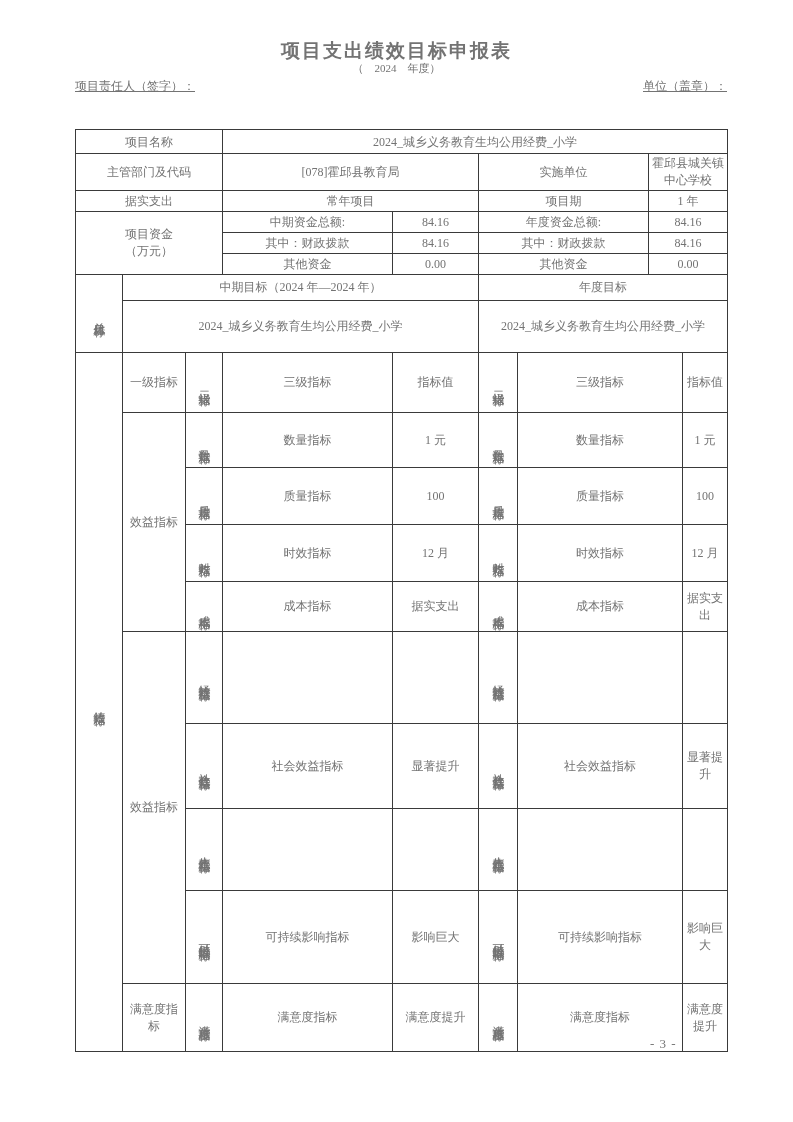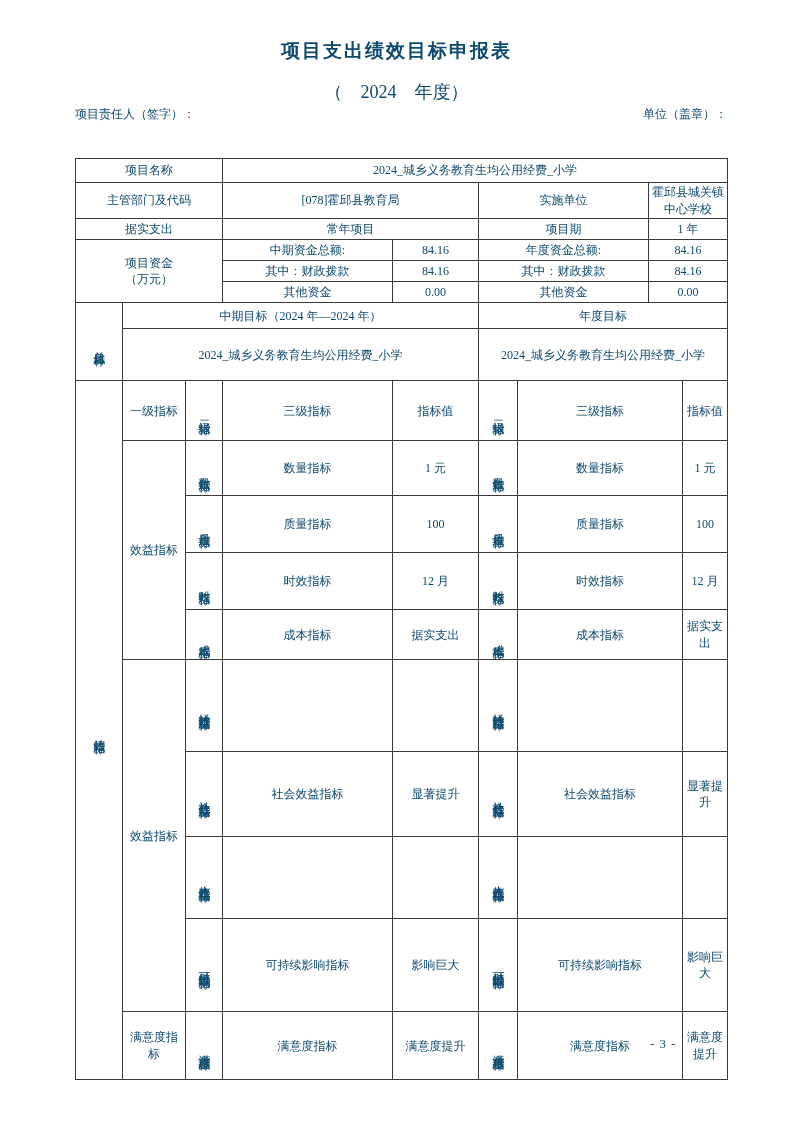--- a/index.html
+++ b/index.html
@@ -1,23 +1,23 @@
 <!DOCTYPE html>
 <html><head>
 <meta charset="utf-8">
 <style>
   html,body { margin:0; padding:0; background:#ffffff; }
   .sheet {
     position:relative; width:793px; height:1122px; background:#ffffff;
-    font-family:"Liberation Serif","DejaVu Serif",serif; color:#0c4a6e;
+    font-family:"Liberation Serif","DejaVu Serif",serif; color:#737373;
     overflow:hidden; margin:0 auto;
   }
   .title { padding-top:40px; text-align:center; font-size:19px; font-weight:700; letter-spacing:2px; line-height:1.15; }
-  .subtitle { margin-top:20px; text-align:center; font-size:18px; line-height:1.2; }
-  .signline { width:652px; margin:4px 0 2px 75px; display:flex; justify-content:space-between; font-size:12px; line-height:1.2; }
+  .subtitle { margin-top:0; text-align:center; font-size:11px; line-height:1.2; }
+  .signline { width:652px; margin:4px 0 2px 75px; display:flex; justify-content:space-between; font-size:12px; line-height:1.2;text-decoration:underline; }
 
   table.main { margin-left:75px; width:652px; border-collapse:collapse; table-layout:fixed;margin-top:36px; }
   table.main td {
     border:1px solid #3a3a3a; font-size:12px; line-height:1.4;
     padding:1px 3px; text-align:center; vertical-align:middle;
     word-break:break-all; overflow:hidden;
   }
   td.al { text-align:left; padding-left:9px; }
   td.ar { text-align:right; padding-right:7px; }
   td.goal { text-align:left; padding-left:7px; }

